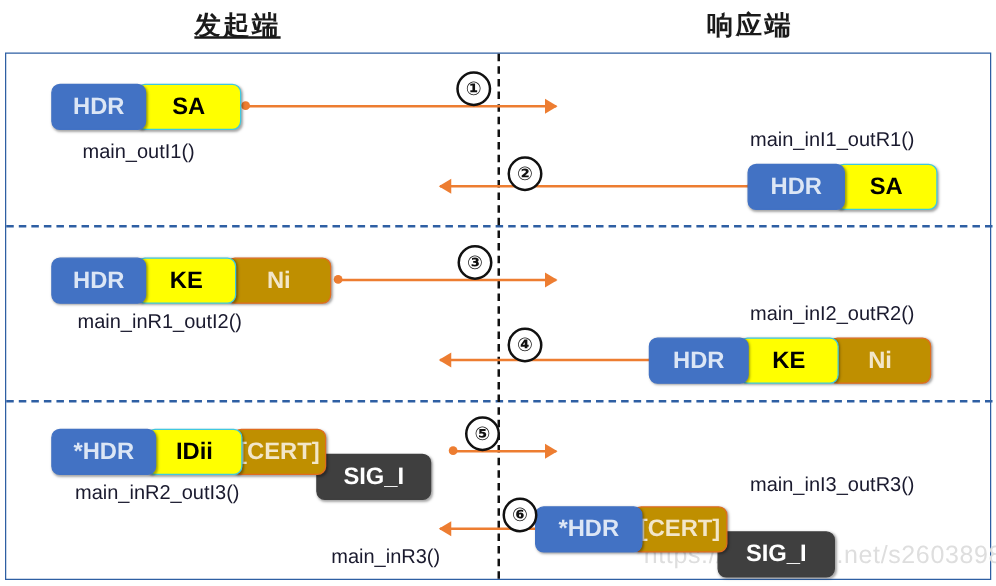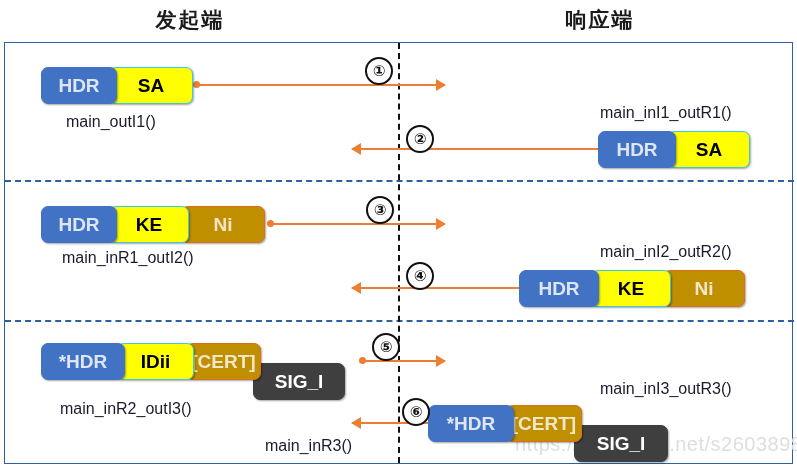--- a/index.html
+++ b/index.html
@@ -9,21 +9,21 @@
     -webkit-font-smoothing:antialiased;
   }
 
   
   .col-title{
     position:absolute;top:6px;
     font-family:"DejaVu Serif","Liberation Serif",serif;
     font-size:21px;font-weight:bold;color:#1a1a1a;letter-spacing:2px;
     white-space:nowrap;
   }
-  #title-initiator{left:130px;width:120px;text-align:center;}
+  #title-initiator{left:130px;width:120px;text-align:center;text-decoration:underline;}
   #title-responder{left:540px;width:120px;text-align:center;}
 
   
   #frame{
     position:absolute;left:4px;top:42px;width:789px;height:422px;
     border:1px solid #2e5fa3;box-sizing:border-box;background:#fff;
   }
   .hdivider{
     position:absolute;left:0;width:789px;height:0;
     border-top:2px dashed #2e5fa3;
@@ -162,21 +162,21 @@
   <div class="blk yel ov-l z2" style="width:77px;">IDii</div>
   <div class="blk gold ov-l z3" style="width:75px;">[CERT]</div>
   <div class="blk dark ov-l z4" style="width:92px;">SIG_I</div>
 </div>
 <div class="arrow right" style="left:362px;top:355px;width:83px;">
   <div class="tail"></div>
   <div class="shaft"></div>
   <div class="head"></div>
 </div>
 <div class="step" style="left:372px;top:333px;">⑤</div>
-<div class="fn-label" style="left:60px;top:400px;">main_inR2_outI3()</div>
+<div class="fn-label" style="left:60px;top:386px;">main_inR2_outI3()</div>
 
 <div class="fn-label" style="left:600px;top:380px;">main_inI3_outR3()</div>
 <div class="msg-row" style="left:428px;top:405px;">
   <div class="blk hdr z1" style="width:86px;">*HDR</div>
   <div class="blk gold ov-l z3" style="width:76px;">[CERT]</div>
   <div class="blk dark ov-l z4" style="width:94px;">SIG_I</div>
 </div>
 <div class="arrow left" style="left:352px;top:417px;width:80px;">
   <div class="head"></div>
   <div class="shaft"></div>

